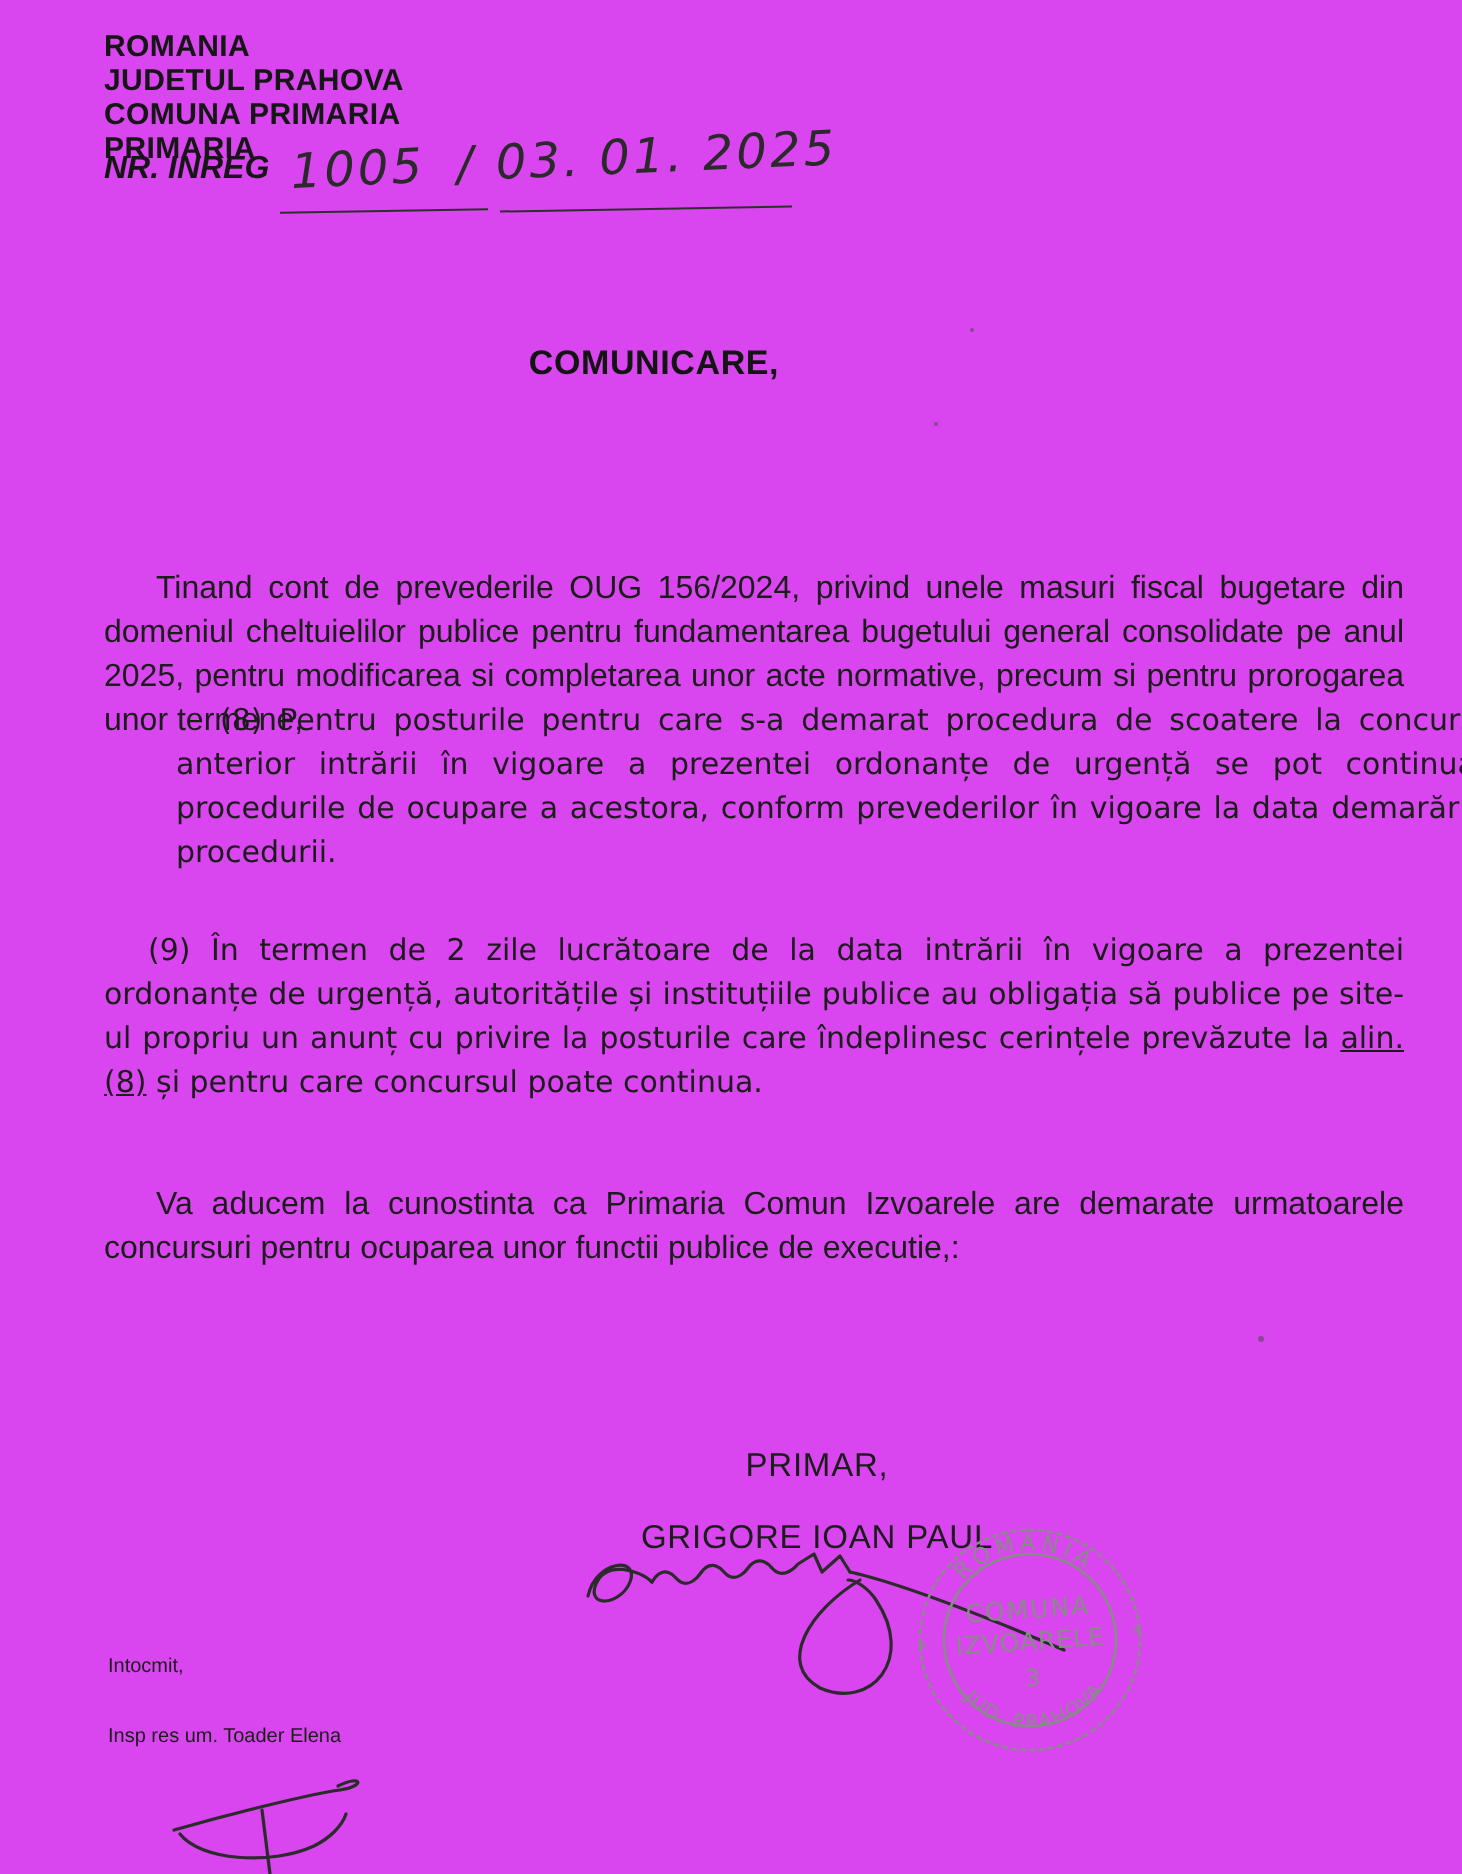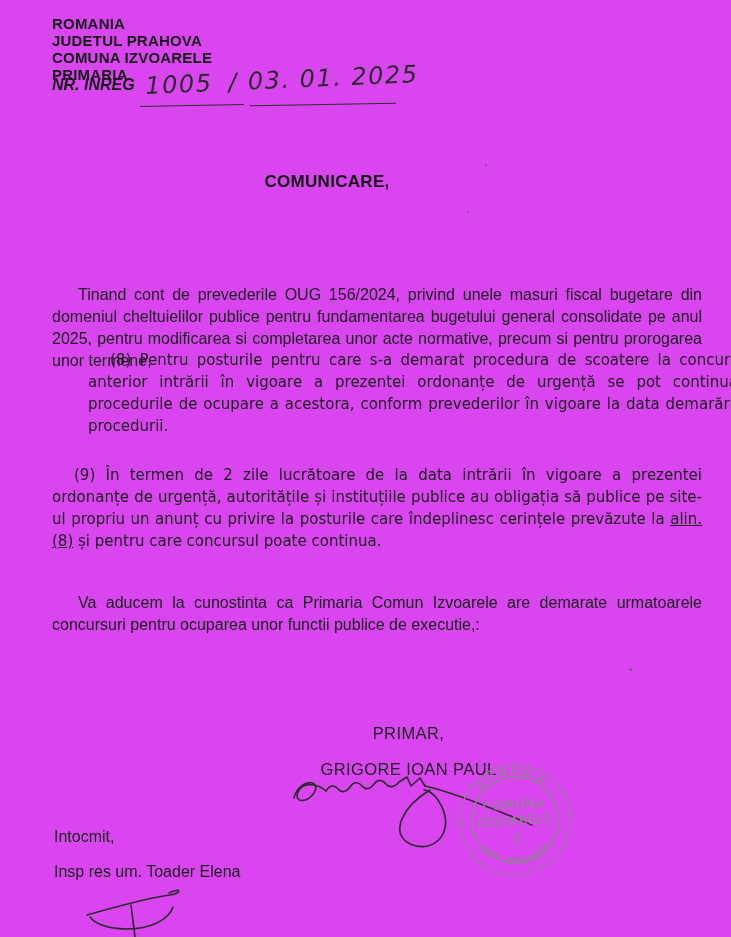--- a/index.html
+++ b/index.html
@@ -29,21 +29,21 @@
   #p-announce{top:557px;text-indent:26px;}
   .und{text-decoration:underline;}
   .bullet{position:absolute;left:60px;font-family:"Liberation Sans",sans-serif;font-size:15.5px;
           color:#1c1c1c;white-space:nowrap;}
   #bullet-0{top:616px;} #bullet-1{top:650px;}
   
   .center-line{position:absolute;left:0;width:731px;text-align:center;font-size:16.5px;
                letter-spacing:.4px;color:#1c1c1c;padding-left:43px;}
   #sig-role{top:724px;} #sig-name{top:760px;}
   
-  .foot{position:absolute;left:54px;font-size:16px;color:#1c1c1c;}
+  .foot{position:absolute;left:54px;font-size:10px;color:#1c1c1c;}
   #foot-label{top:828px;} #foot-name{top:863px;}
   
   svg{position:absolute;overflow:visible;}
   #primar-signature{left:280px;top:770px;}
   #clerk-signature{left:75px;top:885px;}
   #stamp{left:450px;top:755px;transform:rotate(-4deg);}
   .ink{fill:none;stroke:#2b2b2b;stroke-width:1.6;stroke-linecap:round;stroke-linejoin:round;}
   .stamp-line{fill:none;stroke:#8a8a8a;stroke-width:1.3;}
   .stamp-text{fill:#8a8a8a;font-family:"DejaVu Sans",sans-serif;}
   
@@ -53,21 +53,21 @@
   #speck-3{left:629px;top:668px;width:3px;height:3px;}
 </style>
 </head>
 <body>
 
 <div id="page">
 
   <div class="hdr">
     <div>ROMANIA</div>
     <div>JUDETUL PRAHOVA</div>
-    <div>COMUNA IZVOARELE</div>
+    <div>COMUNA PRIMARIA</div>
     <div>PRIMARIA</div>
   </div>
   <div class="reg-row">NR. INREG</div>
   <div class="handwrite">
     <span>1005</span><span class="sep">/</span><span>03. 01. 2025</span>
   </div>
   <div class="rule" id="rule1"></div>
   <div class="rule" id="rule2"></div>
 
   <div class="title">COMUNICARE,</div>

